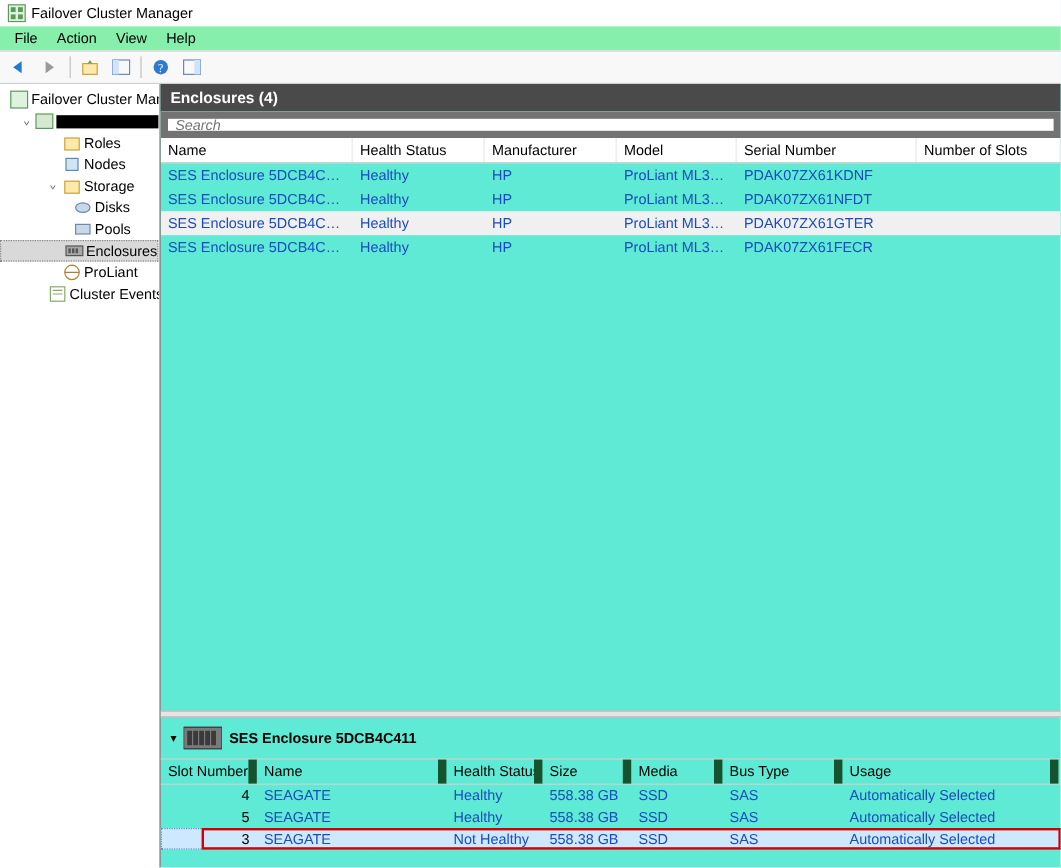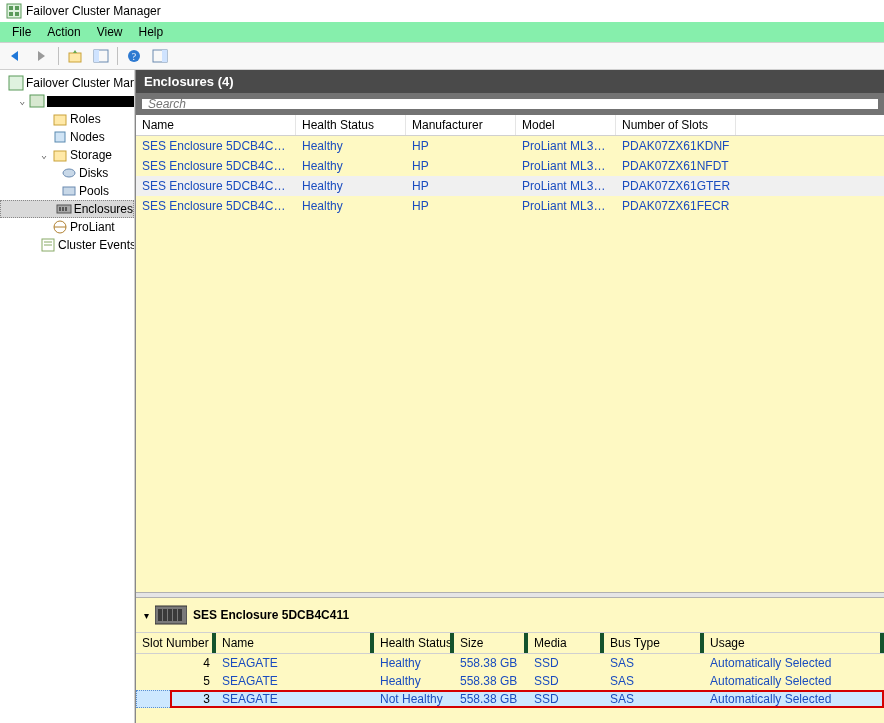--- a/index.html
+++ b/index.html
@@ -25,21 +25,21 @@
 .tree-node .toggle { width: 12px; text-align: center; font-size: 10px; color: #555; font-family: monospace; line-height: 1; }
 .tree-node .spacer { width: 12px; }
 .tree-node .icon { width: 16px; height: 16px; margin: 0 2px; display: flex; align-items: center; justify-content: center; }
 .tree-node.selected { background: #d9d9d9; border: 1px dotted #888; }
 .tree-node.l1 { padding-left: 18px; }
 .tree-node.l2 { padding-left: 38px; }
 .tree-node.l3 { padding-left: 47px; }
 .redact { background: #000; color: #000; display: inline-block; height: 11px; width: 120px; }
 
 
-.content { flex: 1; display: flex; flex-direction: column; border-left: 1px solid #888; background: #fef9c3; }
+.content { flex: 1; display: flex; flex-direction: column; border-left: 1px solid #888; background: #5eead4; }
 .header-bar { background: #4a4a4a; color: #fff; padding: 4px 8px; font-weight: bold; font-size: 13px; }
 .search-box { padding: 0; }
 .search-box input { width: 100%; height: 22px; border: 6px solid #737373; padding: 0 6px; font-style: italic; color: #888; font-size: 12px; outline: none; }
 
 .listview { flex: 1; overflow: hidden; display: flex; flex-direction: column; }
 .lv-header { display: flex; background: #fff; border-bottom: 1px solid #d0d0d0; }
 .lv-header .col, .lv-row .cell { padding: 3px 6px; border-right: 1px solid #e5e5e5; white-space: nowrap; overflow: hidden; text-overflow: ellipsis; }
 .lv-header .col { color: #000; font-weight: normal; background: #fff; }
 .lv-body { flex: 1; overflow: auto; }
 .lv-row { display: flex; height: 20px; align-items: center; }
@@ -59,21 +59,21 @@
 
 
 .detail-pane { height: 125px; display: flex; flex-direction: column; }
 .detail-head { display: flex; align-items: center; padding: 6px 8px; gap: 6px; }
 .detail-head .chev { font-size: 10px; cursor: pointer; }
 .detail-head .big-icon { width: 32px; height: 22px; }
 .detail-head .title { font-weight: bold; }
 .detail-list { flex: 1; border-top: 1px solid #d0d0d0; display: flex; flex-direction: column; }
 .dl-header { display: flex; border-bottom: 1px solid #d0d0d0; }
 .dl-header .col, .dl-row .cell { padding: 3px 6px; white-space: nowrap; overflow: hidden; }
-.dl-header .col { border-right: 4px solid #14532d; }
+.dl-header .col { border-right: 7px solid #14532d; }
 .dl-row { display: flex; height: 18px; align-items: center; }
 .dl-row .cell.link { color: #1a4cbf; }
 .dl-row.sel-row { background: #cde8ff; outline: 1px dotted #5a8fd0; outline-offset: -1px; }
 .redbox { position: relative; }
 .redbox::after { content: ""; position: absolute; left: 34px; right: 0; top: 0; bottom: 0; border: 2px solid #d40000; pointer-events: none; }
 
 .d-slot { width: 80px; text-align: right; }
 .d-name { width: 158px; }
 .d-health { width: 80px; }
 .d-size { width: 74px; }
@@ -253,20 +253,21 @@
     <div class="search-box">
       <input type="text" placeholder="Search" style="">
     </div>
 
     <div class="listview">
       <div class="lv-header">
         <div class="col c-name">Name</div>
         <div class="col c-health">Health Status</div>
         <div class="col c-manu">Manufacturer</div>
         <div class="col c-model">Model</div>
+        <div class="col c-serial">Serial Number</div>
         <div class="col c-slots">Number of Slots</div>
       </div>
       <div class="lv-body">
         <div class="lv-row">
           <div class="cell c-name link">SES Enclosure 5DCB4C411...</div>
           <div class="cell c-health link">Healthy</div>
           <div class="cell c-manu link">HP</div>
           <div class="cell c-model link">ProLiant ML30 G9</div>
           <div class="cell c-serial link">PDAK07ZX61KDNF</div>
         </div>

